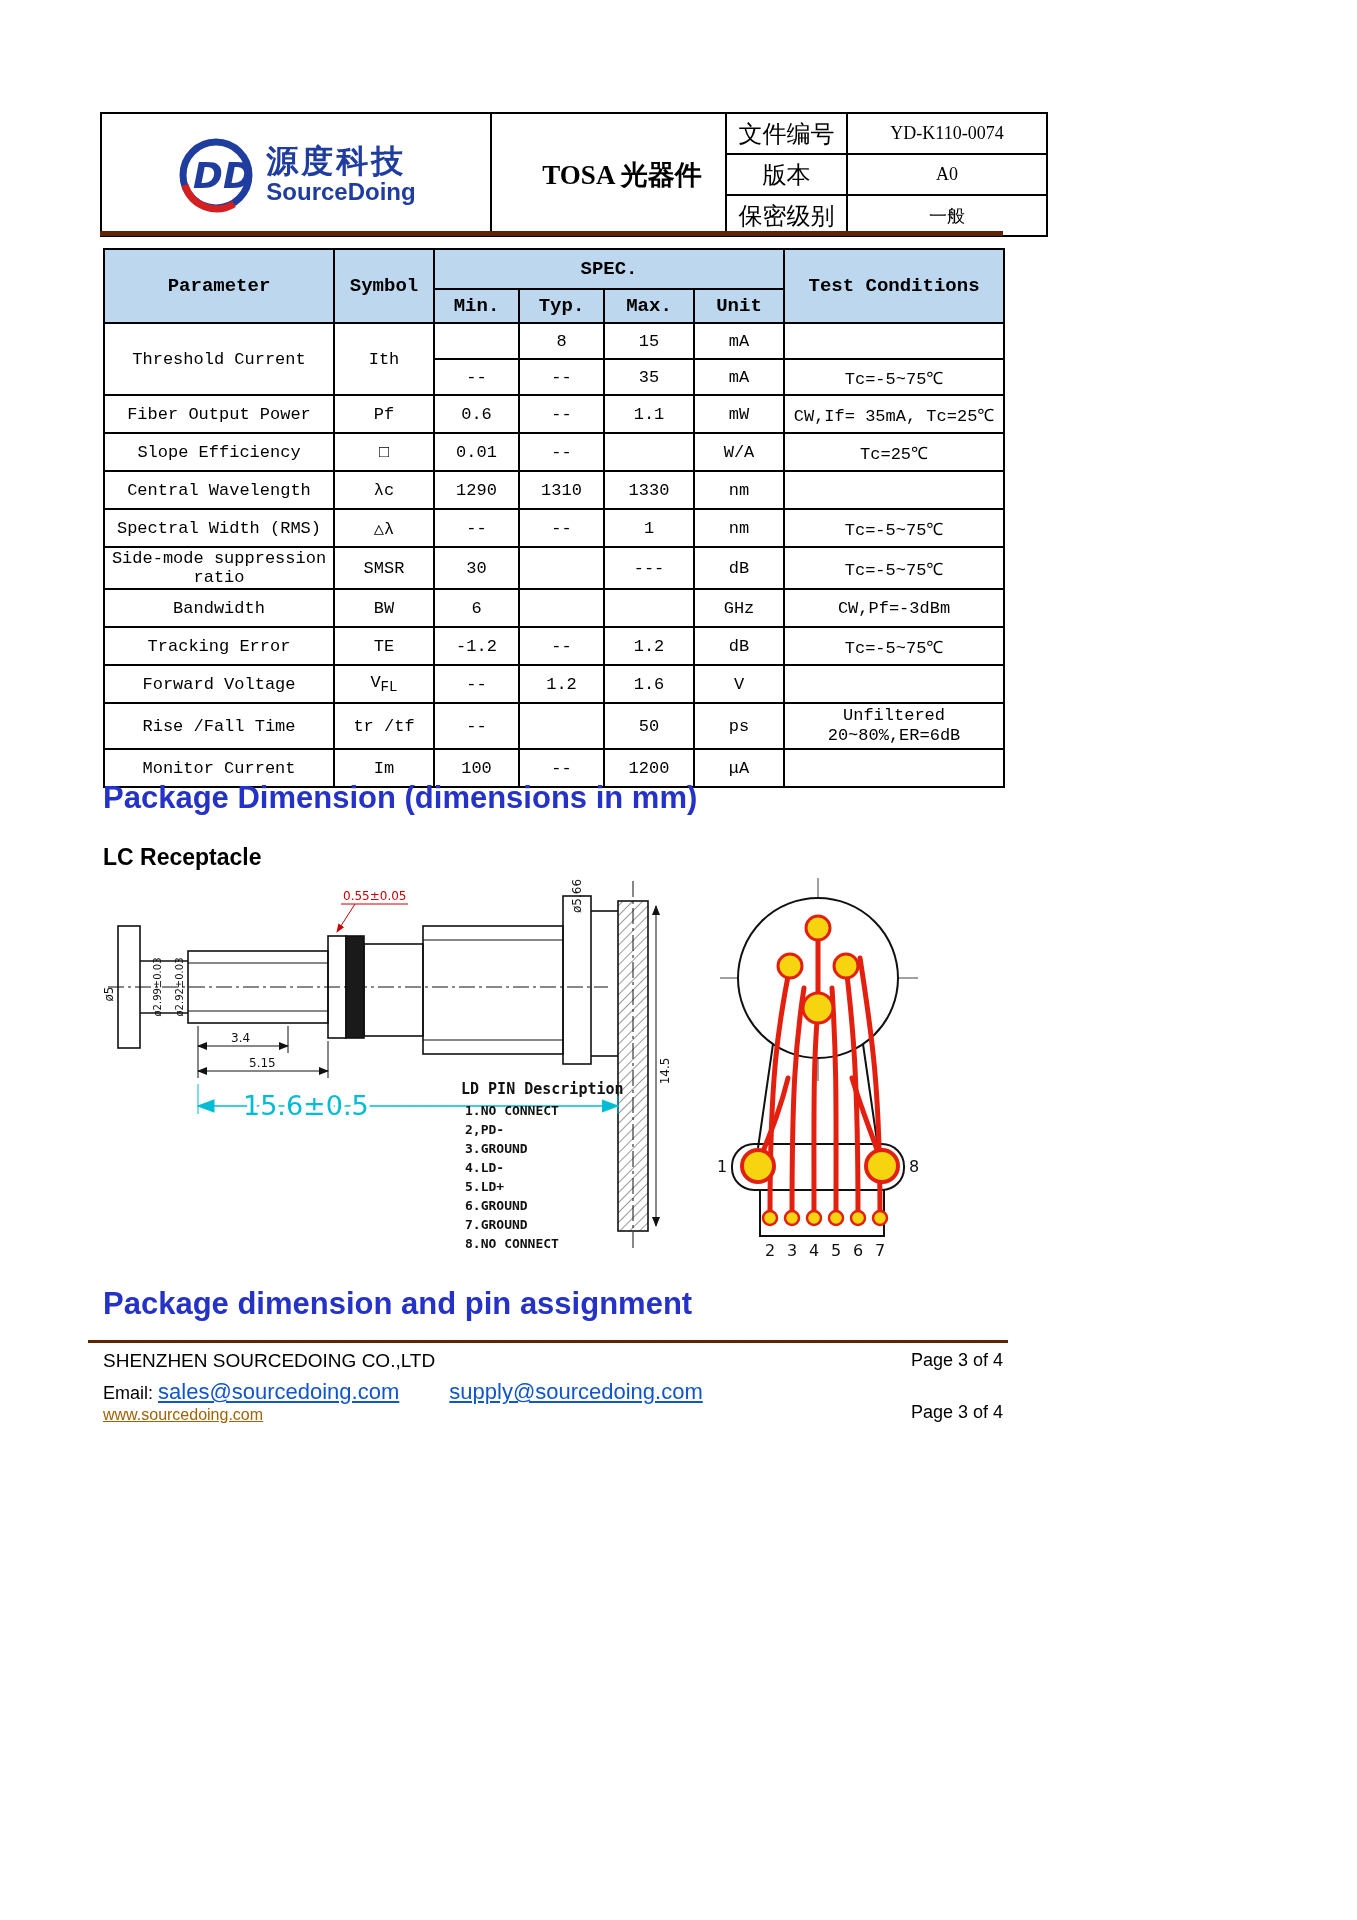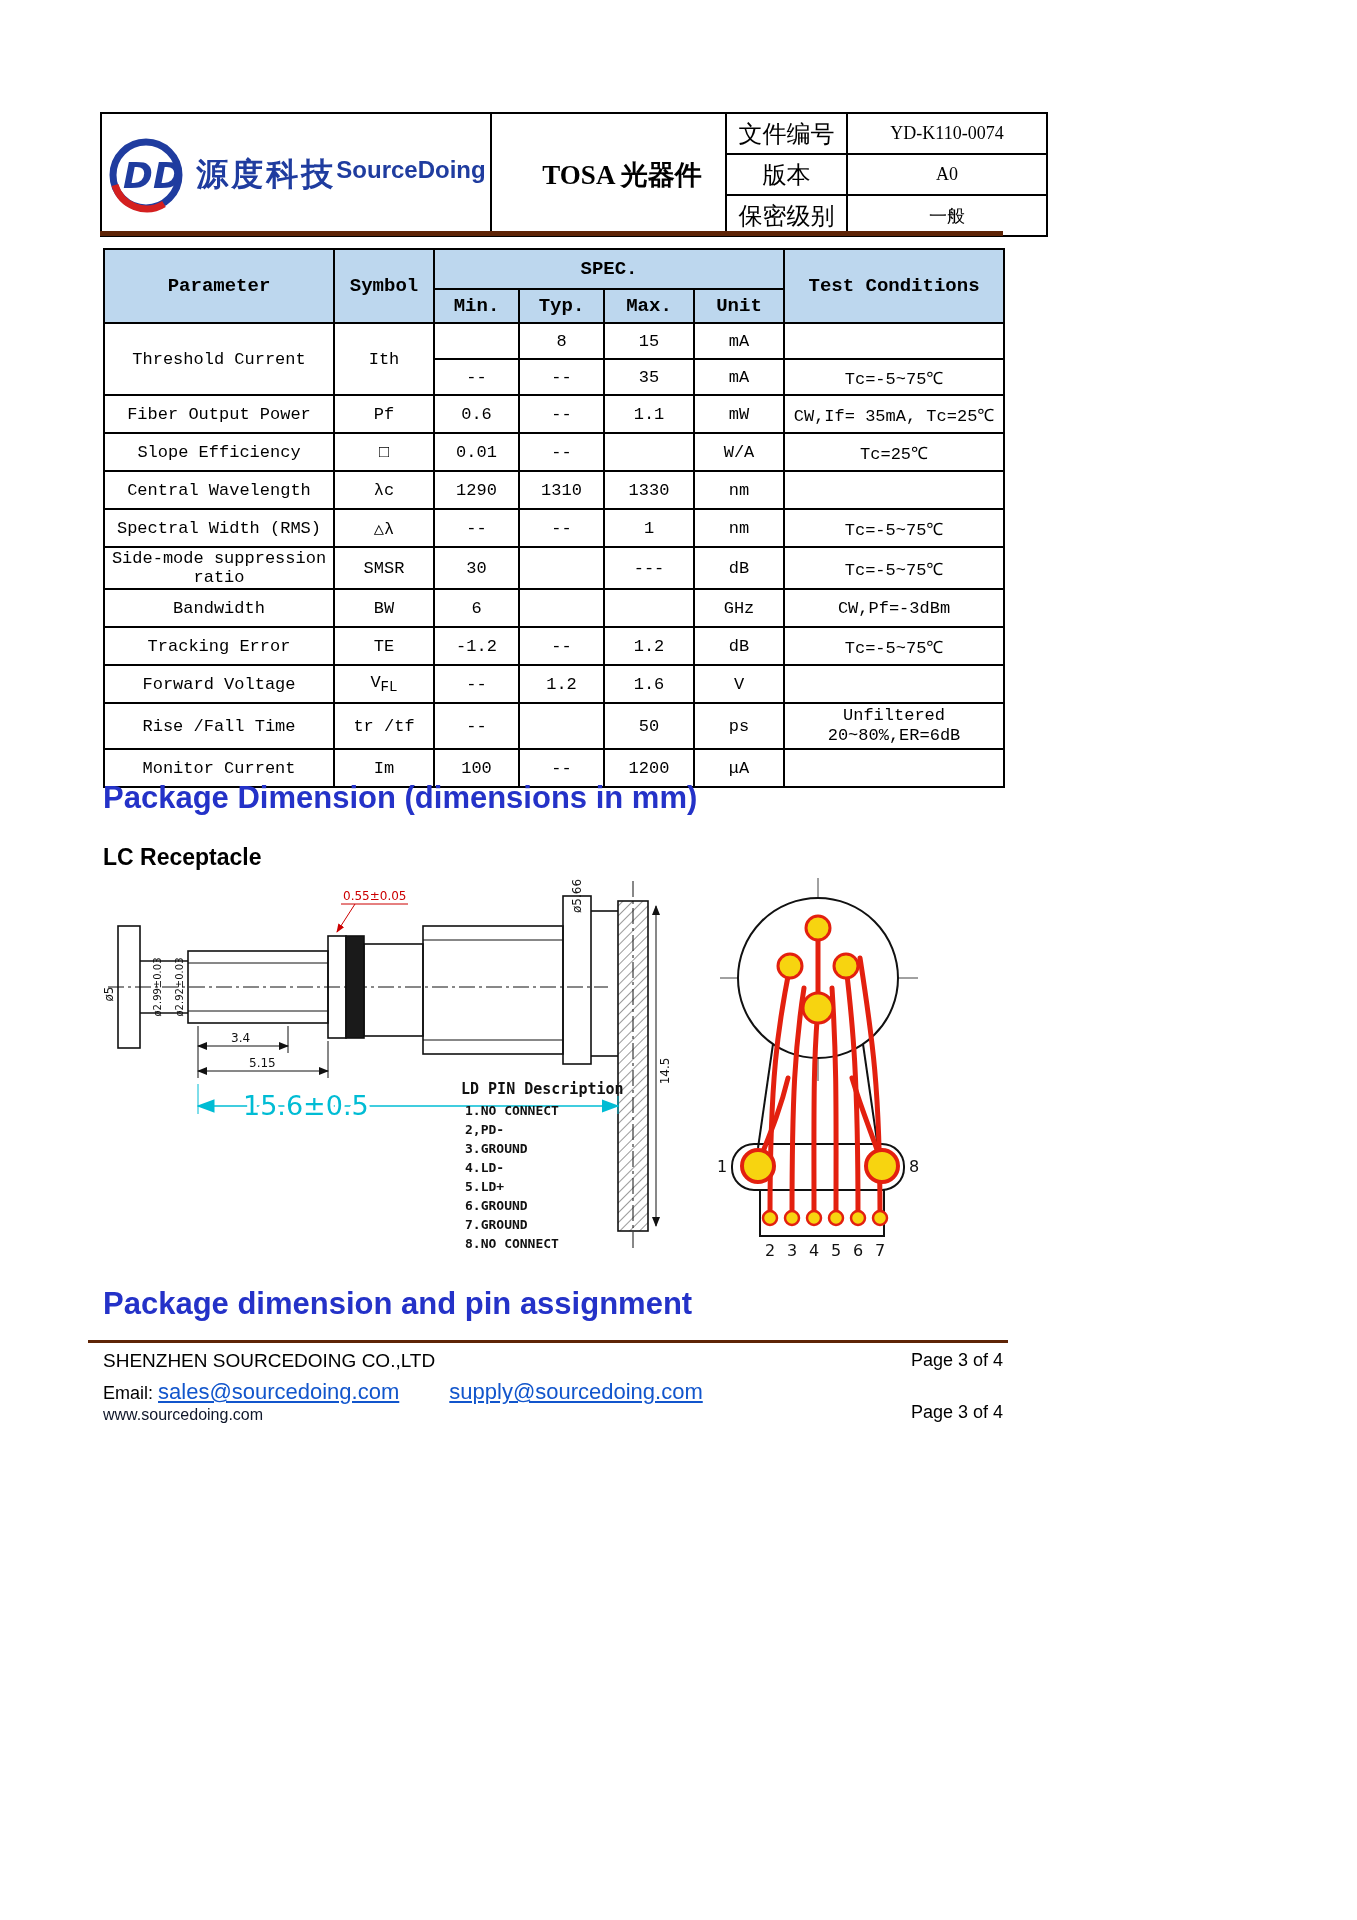--- a/index.html
+++ b/index.html
@@ -4,21 +4,21 @@
 <style>
   html,body{margin:0;padding:0;background:#888;}
   .page{position:relative;width:1357px;height:1920px;background:#fff;margin:0 auto;
         font-family:"Liberation Sans",sans-serif;color:#000;overflow:hidden;}
 
   
   table.hdr{position:absolute;left:100px;top:112px;width:903px;border-collapse:collapse;table-layout:fixed;}
   table.hdr td{border:2px solid #000;vertical-align:middle;}
   td.logo-cell{width:386px;height:114px;}
   .logo-wrap{display:flex;align-items:center;justify-content:center;gap:10px;}
-  .logo-txt{display:flex;flex-direction:row;line-height:1.1;}
+  .logo-txt{display:flex;flex-direction:column;line-height:1.1;}
   .logo-cn{font-size:32px;font-weight:bold;color:#1F3C9F;letter-spacing:3px;}
   .logo-en{font-size:24px;font-weight:bold;color:#1F3C9F;}
   td.title-cell{width:204px;text-align:center;font-family:"Liberation Serif",serif;
                 font-weight:bold;font-size:27px;padding-left:28px;}
   td.doc-lbl{width:117px;text-align:center;font-family:"Liberation Serif",serif;font-size:24px;height:37px;}
   td.doc-val{width:196px;text-align:center;font-family:"Liberation Serif",serif;font-size:18px;}
 
   .brown-bar{position:absolute;left:100px;top:231px;width:903px;height:5px;background:#5E2406;}
 
   
@@ -44,21 +44,21 @@
   text.pin{font-family:"DejaVu Sans Mono",monospace;font-weight:bold;}
 
   
   .f-rule{position:absolute;left:88px;top:1340px;width:920px;height:3px;background:#5E2406;}
   .f-company{position:absolute;left:103px;top:1350px;font-size:19px;}
   .f-page1{position:absolute;left:883px;top:1350px;width:120px;text-align:right;font-size:18px;}
   .f-email{position:absolute;left:103px;top:1379px;font-size:18px;}
   .f-email a{color:#1155CC;text-decoration:underline;font-size:22px;cursor:pointer;}
   .f-email .gap{display:inline-block;width:40px;}
   .f-www{position:absolute;left:103px;top:1406px;}
-  .f-www a{color:#0f172a;font-size:16px;cursor:pointer;}
+  .f-www a{color:#a16207;text-decoration:underline;font-size:16px;cursor:pointer;}
   .f-page2{position:absolute;left:883px;top:1402px;width:120px;text-align:right;font-size:18px;}
 </style>
 </head>
 <body>
 
 <div class="page">
 
   <table class="hdr">
     <tbody>
         <tr>

